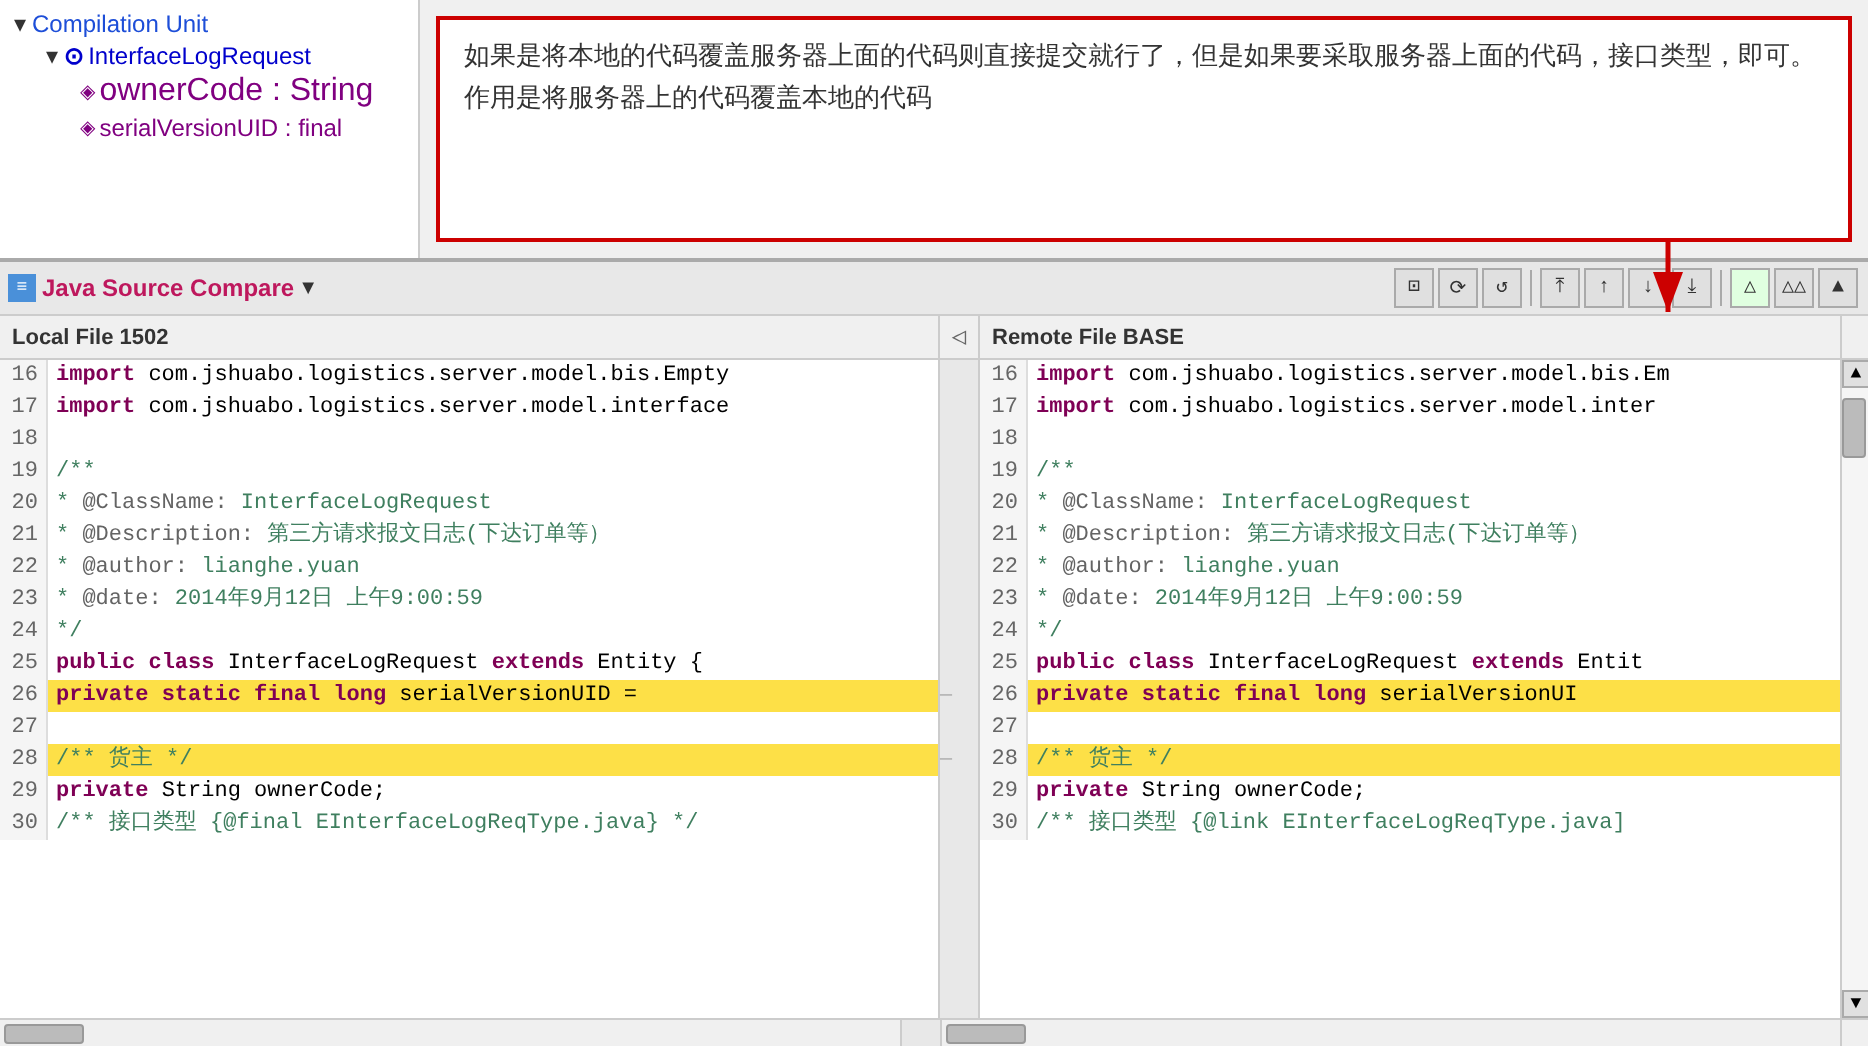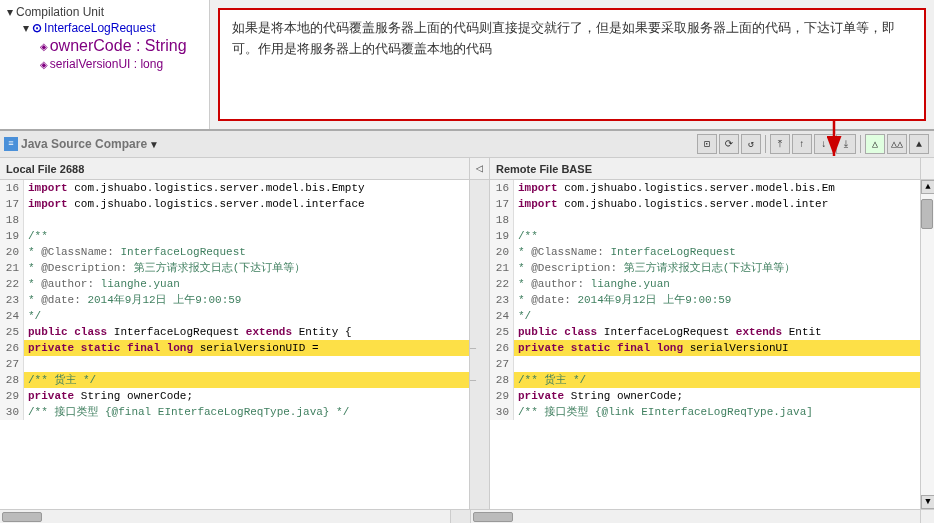--- a/index.html
+++ b/index.html
@@ -199,79 +199,79 @@
     }
   </style>
 </head>
 <body>
 
 <div class="top-area" style="position:relative; height:130px; display:flex; background:#f0f0f0; border-bottom:1px solid #aaa;">
 
   <div class="tree-panel">
     <div class="tree-item">
       <span class="tree-expand">▾</span>
-      <span style="color:#404040; font-family:Arial; font-size:12px;">Compilation Unit</span>
+      <span style="color:#1d4ed8; font-family:Arial; font-size:12px;">Compilation Unit</span>
     </div>
     <div class="tree-item" style="padding-left:16px;">
       <span class="tree-expand">▾</span>
       <span style="color:#0000cc; font-weight:bold; font-family:Arial; font-size:12px; margin-right:2px;">⊙</span>
       <span style="color:#0000cc; font-family:Arial; font-size:12px;">InterfaceLogRequest</span>
     </div>
     <div class="tree-item" style="padding-left:36px;">
       <span style="color:#800080; font-size:10px; margin-right:2px;">◈</span>
       <span style="color:#800080; font-family:Arial; font-size:16px;">ownerCode : String</span>
     </div>
     <div class="tree-item" style="padding-left:36px;">
       <span style="color:#800080; font-size:10px; margin-right:2px;">◈</span>
-      <span style="color:#800080; font-family:Arial; font-size:12px;">serialVersionUI : long</span>
+      <span style="color:#800080; font-family:Arial; font-size:12px;">serialVersionUID : final</span>
     </div>
   </div>
 
   <div class="callout-panel">
     <div class="callout-box">
-      <span>如果是将本地的代码覆盖服务器上面的代码则直接提交就行了，但是如果要采取服务器上面的代码，下达订单等，即可。作用是将服务器上的代码覆盖本地的代码</span>
+      <span>如果是将本地的代码覆盖服务器上面的代码则直接提交就行了，但是如果要采取服务器上面的代码，接口类型，即可。作用是将服务器上的代码覆盖本地的代码</span>
     </div>
   </div>
 
   <svg style="position:absolute; right:60px; bottom:-35px; pointer-events:none; z-index:10;" width="80" height="50">
     <defs>
       <marker id="arrowhead" markerWidth="8" markerHeight="6" refX="8" refY="3" orient="auto">
         <polygon points="0 0, 8 3, 0 6" fill="#cc0000"></polygon>
       </marker>
     </defs>
     <line x1="40" y1="5" x2="40" y2="42" stroke="#cc0000" stroke-width="2.5" marker-end="url(#arrowhead)"></line>
   </svg>
 </div>
 
 <div class="compare-section">
 
   <div class="compare-toolbar">
 
     <span style="display:inline-block; width:14px; height:14px; background:#4a90d9; margin-right:3px; font-size:9px; color:white; text-align:center; line-height:14px;">≡</span>
-    <span style="font-family:Arial; font-size:12px; font-weight:bold; color:#737373;">Java Source Compare</span>
+    <span style="font-family:Arial; font-size:12px; font-weight:bold; color:#be185d;">Java Source Compare</span>
     <button class="toolbar-dropdown">▼</button>
     <div class="toolbar-spacer"></div>
 
     <div class="toolbar-btn" title="Copy Left">⊡</div>
     <div class="toolbar-btn" title="Synchronize">⟳</div>
     <div class="toolbar-btn" title="Refresh">↺</div>
     <div class="toolbar-sep"></div>
     <div class="toolbar-btn" title="First Diff">⤒</div>
     <div class="toolbar-btn" title="Previous Diff">↑</div>
     <div class="toolbar-btn" title="Next Diff">↓</div>
     <div class="toolbar-btn" title="Last Diff">⤓</div>
     <div class="toolbar-sep"></div>
     <div class="toolbar-btn" title="Copy Current Change from Right" style="background:#e0ffe0;">△</div>
     <div class="toolbar-btn" title="Copy All Changes from Right">△△</div>
     <div class="toolbar-btn" title="Copy Current Change to Left">▲</div>
   </div>
 
   <div class="file-headers">
     <div class="file-header-left">
-      <span>Local File 2688</span>
+      <span>Local File 1502</span>
     </div>
     <div class="file-header-arrow">
       <span>◁</span>
     </div>
     <div class="file-header-right">
       <span>Remote File BASE</span>
     </div>
     <div style="width:14px; background:#f0f0f0; border-left:1px solid #ccc;"></div>
   </div>
 

